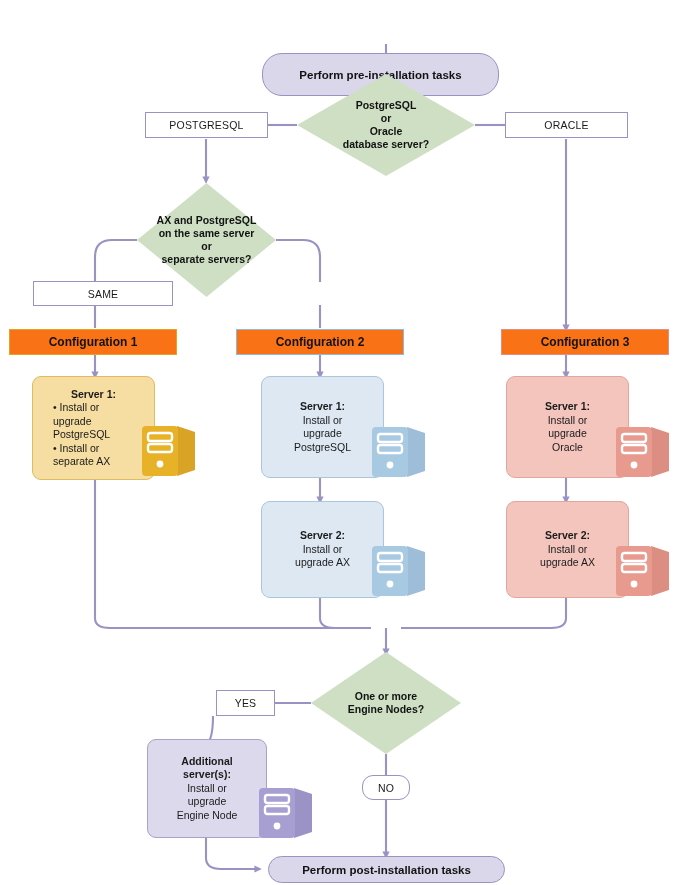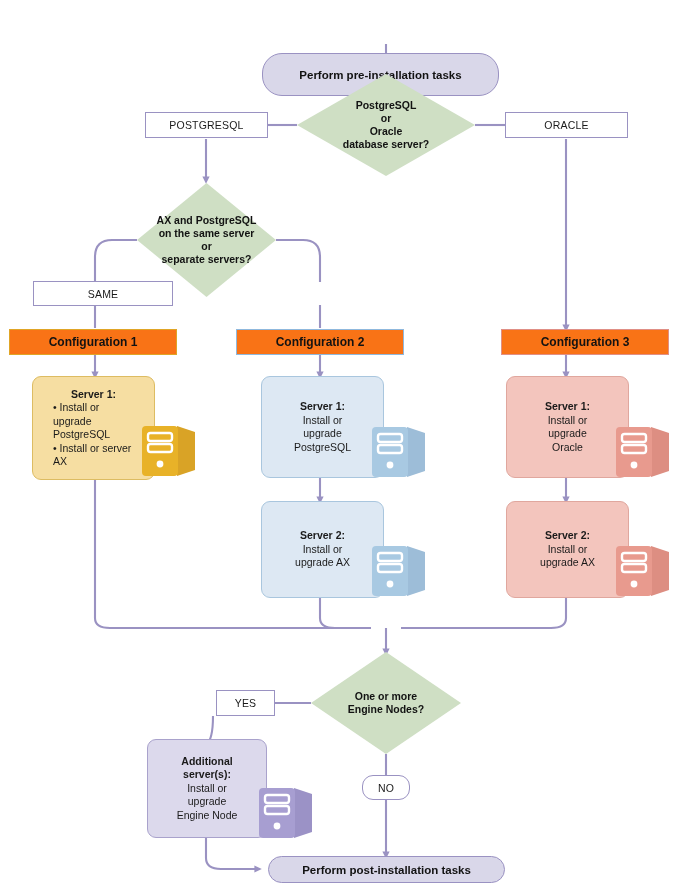--- a/index.html
+++ b/index.html
@@ -150,21 +150,21 @@
 </div>
 <div class="node confbox conf3" style="left:482px;top:329px;width:168px;height:26px;margin-left:19px;">
   <span>Configuration 3</span>
 </div>
 
 <div class="node procbox p-gold" style="left:32px;top:376px;width:123px;height:104px;">
   <div class="inner">
     <b>Server 1:</b>
     <div class="bullets">
       <div>• Install or upgrade PostgreSQL</div>
-      <div>• Install or server AX</div>
+      <div>• Install or separate AX</div>
     </div>
   </div>
 </div>
 <svg class="srv" style="left:140px;top:424px;width:57px;height:54px;" viewBox="0 0 57 54">
   <path d="M37,2 L55,8 L55,46 L37,52 z" fill="#d9a326"></path>
   <rect x="2" y="2" width="36" height="50" rx="4" fill="#e8b228"></rect>
   <rect x="8" y="9" width="24" height="8" rx="2.5" fill="none" stroke="#ffffff" stroke-width="2.4"></rect>
   <rect x="8" y="20" width="24" height="8" rx="2.5" fill="none" stroke="#ffffff" stroke-width="2.4"></rect>
   <circle cx="20" cy="40" r="3.4" fill="#ffffff"></circle>
 </svg>

